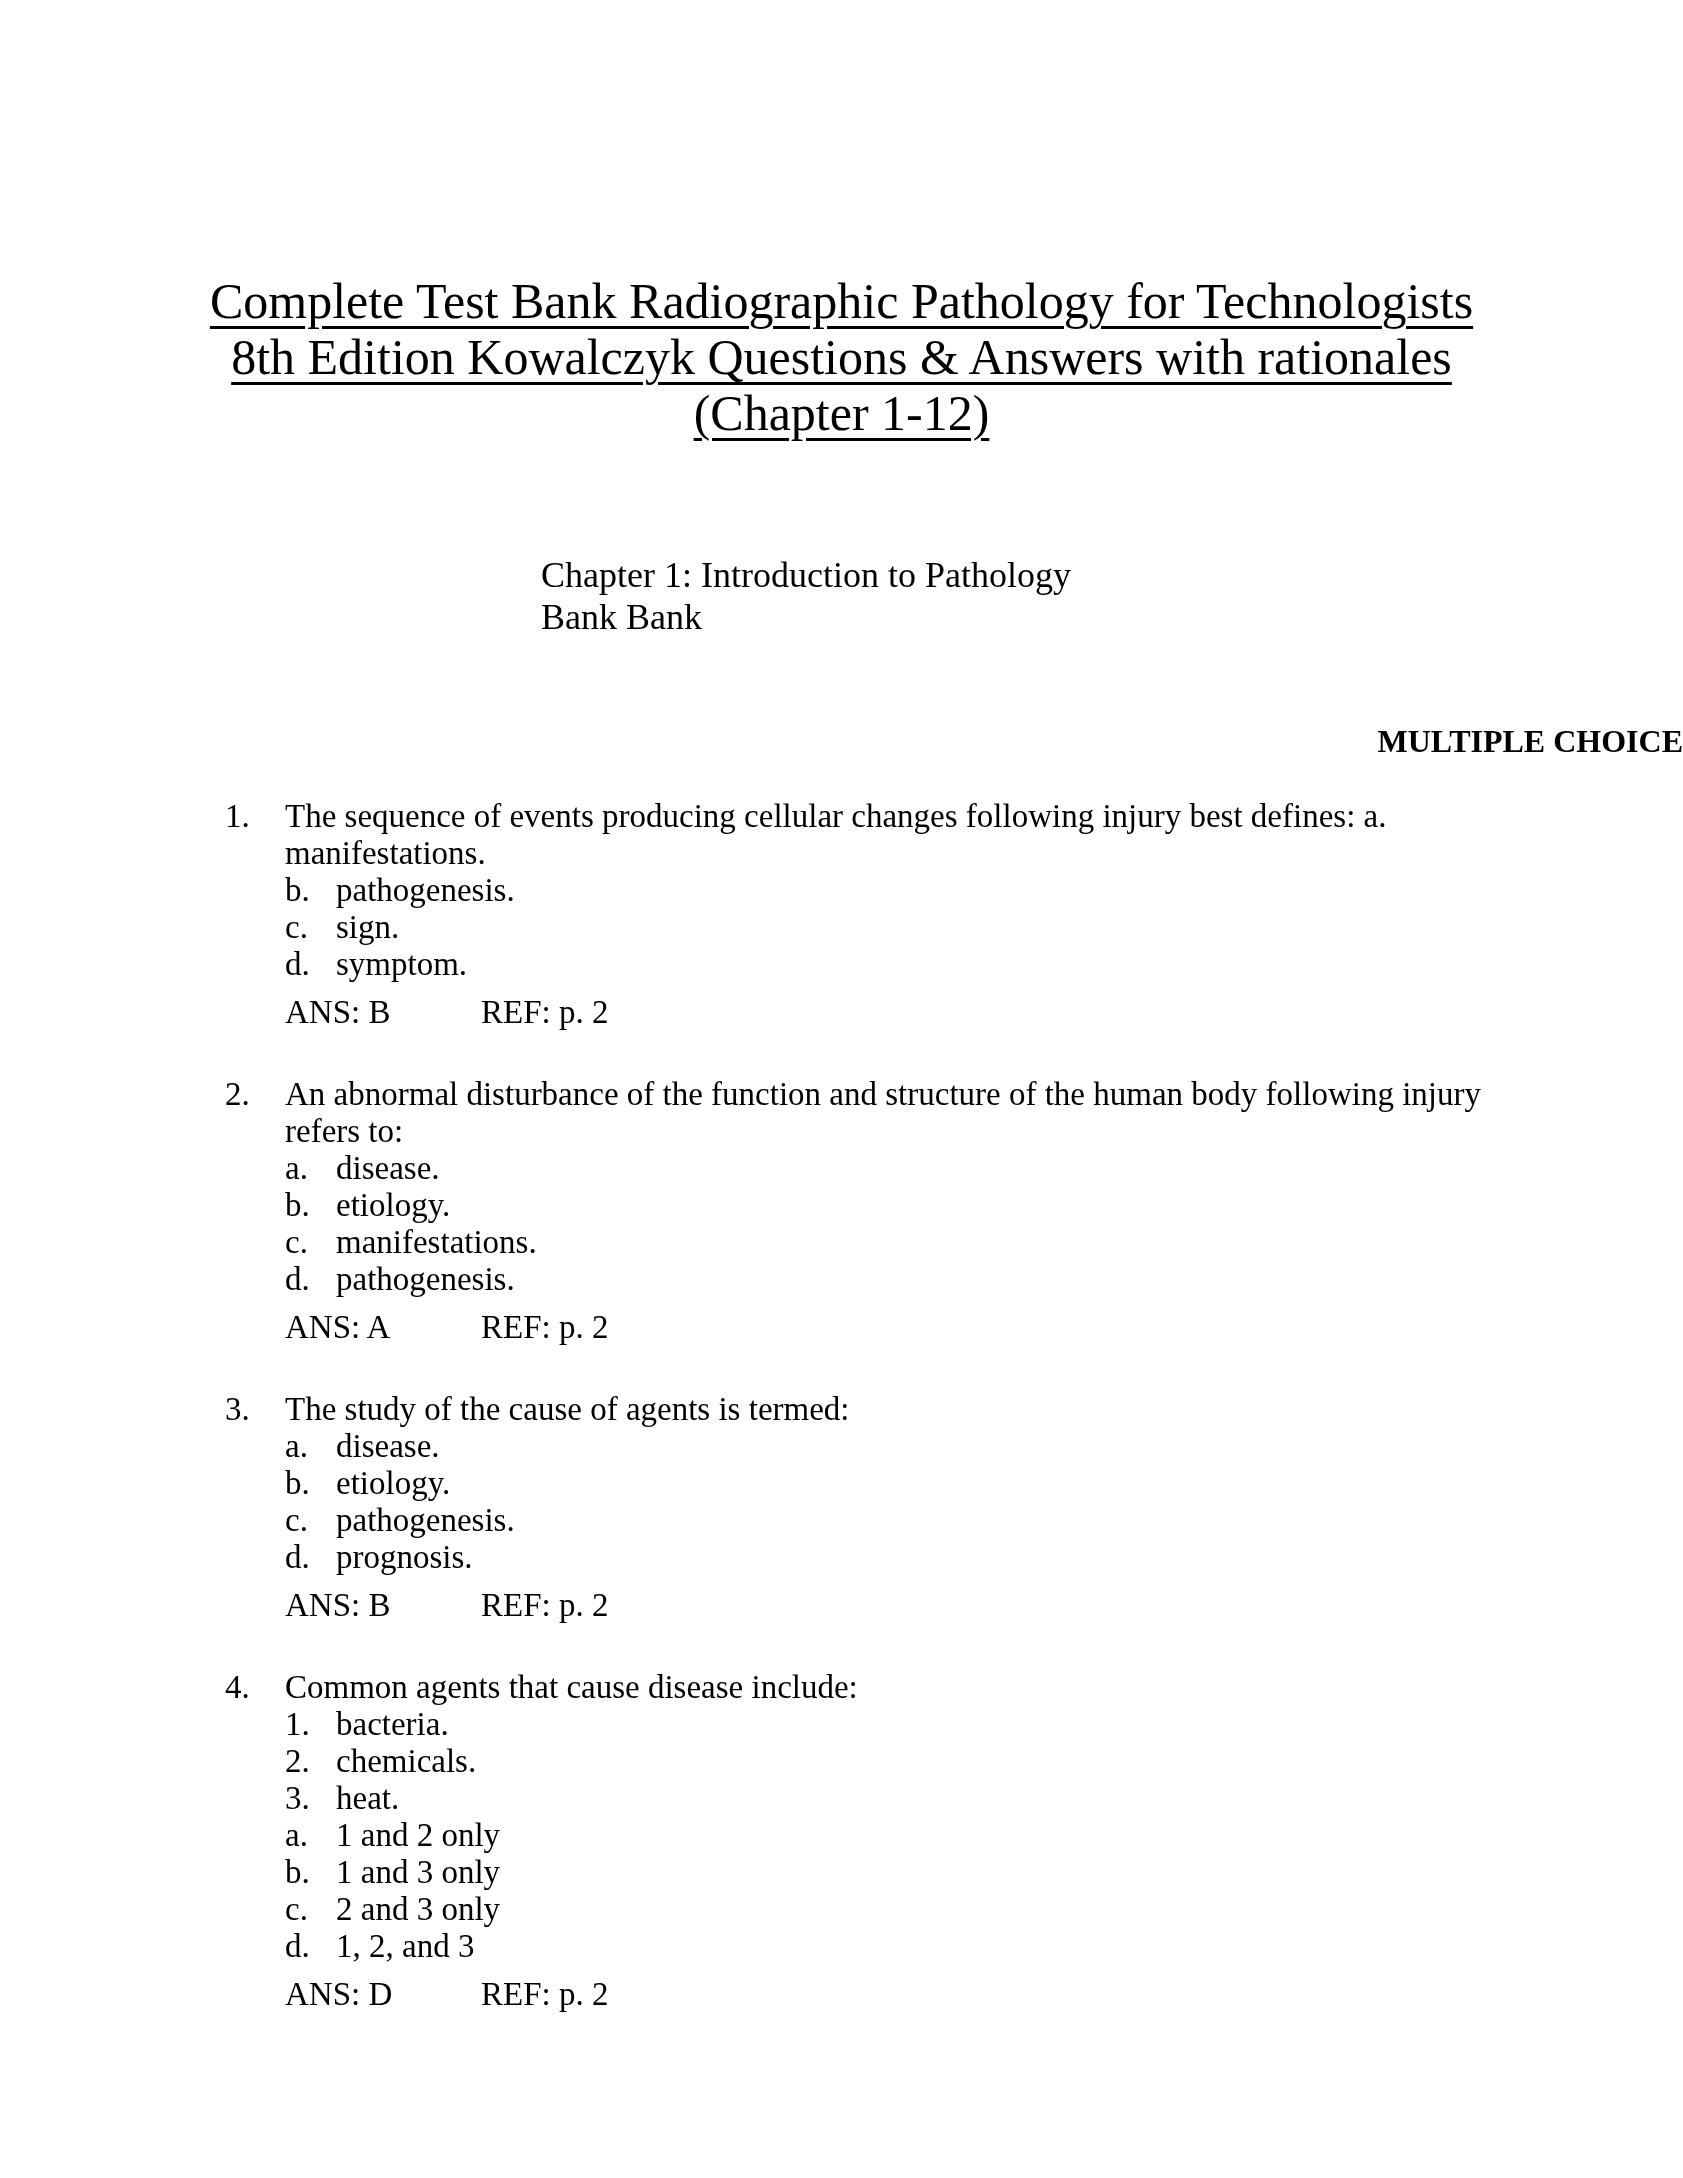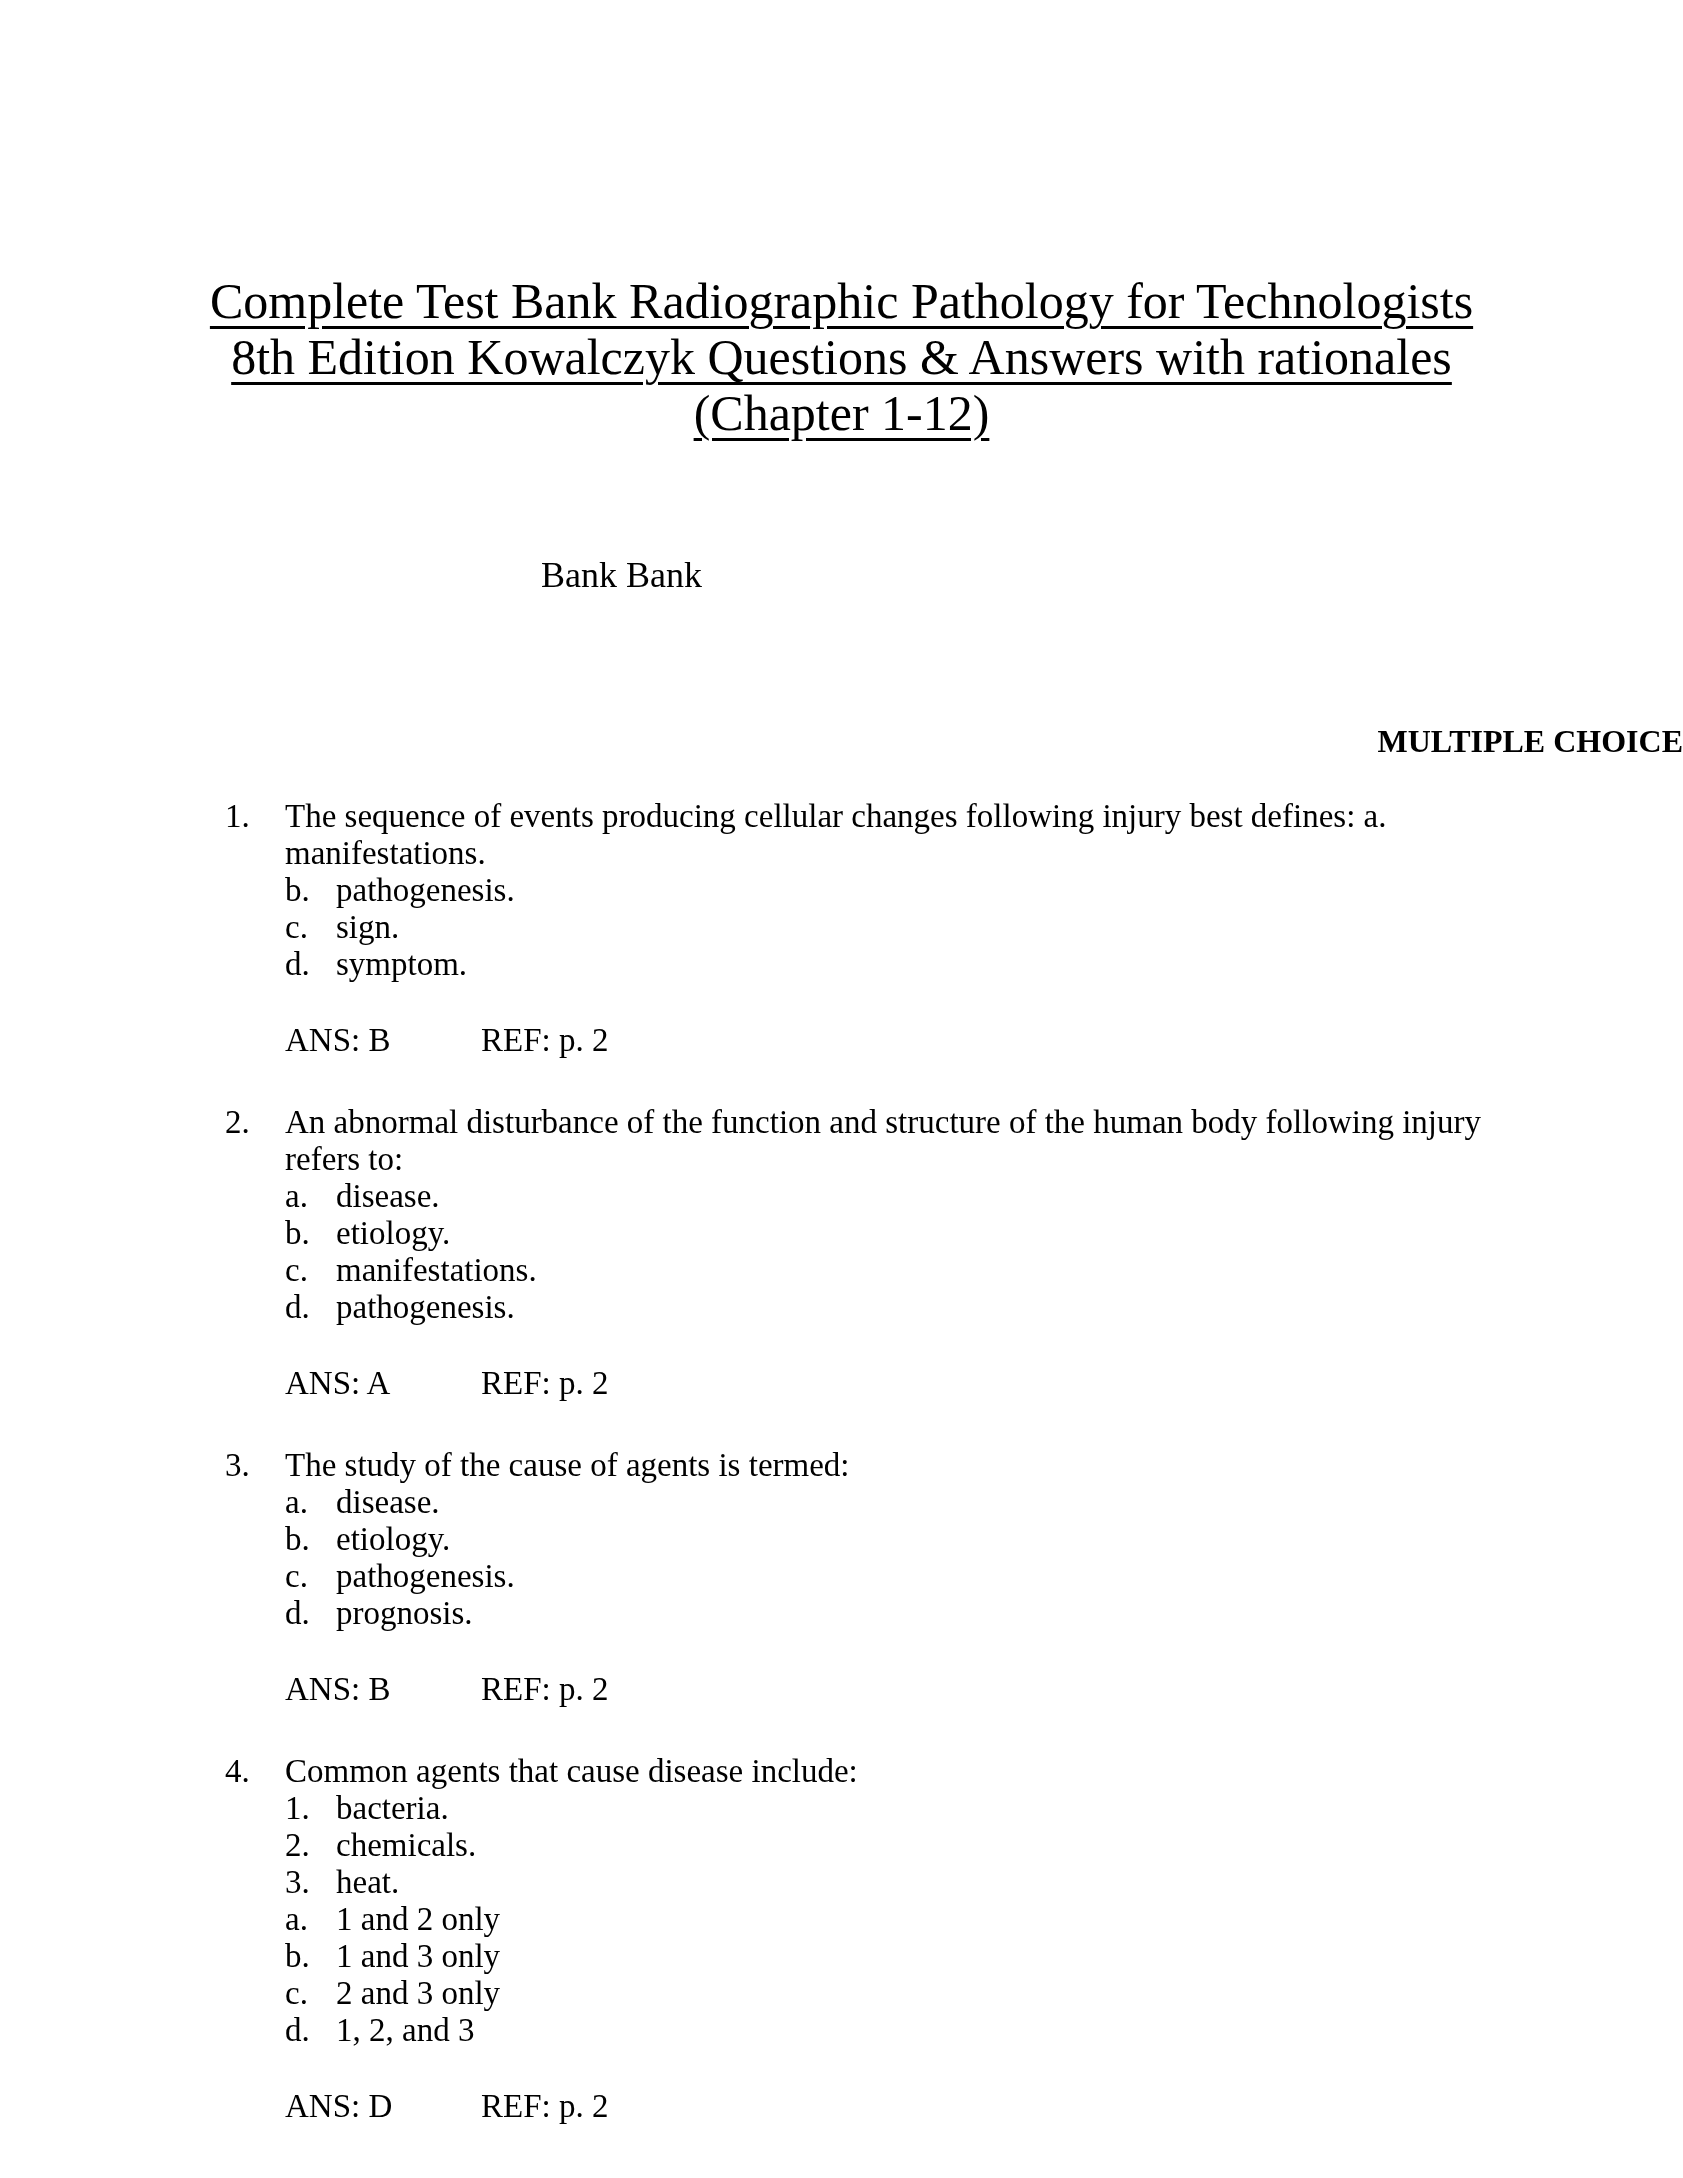--- a/index.html
+++ b/index.html
@@ -72,39 +72,40 @@
   .q-text {
     width: 1203px;
   }
   .option {
     display: flex;
   }
   .opt-letter {
     flex: 0 0 51px;
   }
   .ans-line {
-    margin-top: 39px;
+    margin-top: 11px;
   }
   .ans {
     display: inline-block;
     width: 196px;
   }
 </style>
 </head>
 <body>
 
 <div class="page">
 
   <div class="doc-title">
     <div class="title-line">Complete Test Bank Radiographic Pathology for Technologists</div>
     <div class="title-line">8th Edition Kowalczyk Questions &amp; Answers with rationales</div>
     <div class="title-line">(Chapter 1-12)</div>
   </div>
 
   <div class="chapter-block">
+    <div>Chapter 1: Introduction to Pathology</div>
     <div>Bank Bank</div>
   </div>
 
   <div class="mc-heading">MULTIPLE CHOICE</div>
 
   <ol class="questions" id="questions">
       <li class="question">
         <div class="q-num">1.</div>
         <div class="q-body">
           <div class="q-text">The sequence of events producing cellular changes following injury best defines: a. manifestations.</div>

